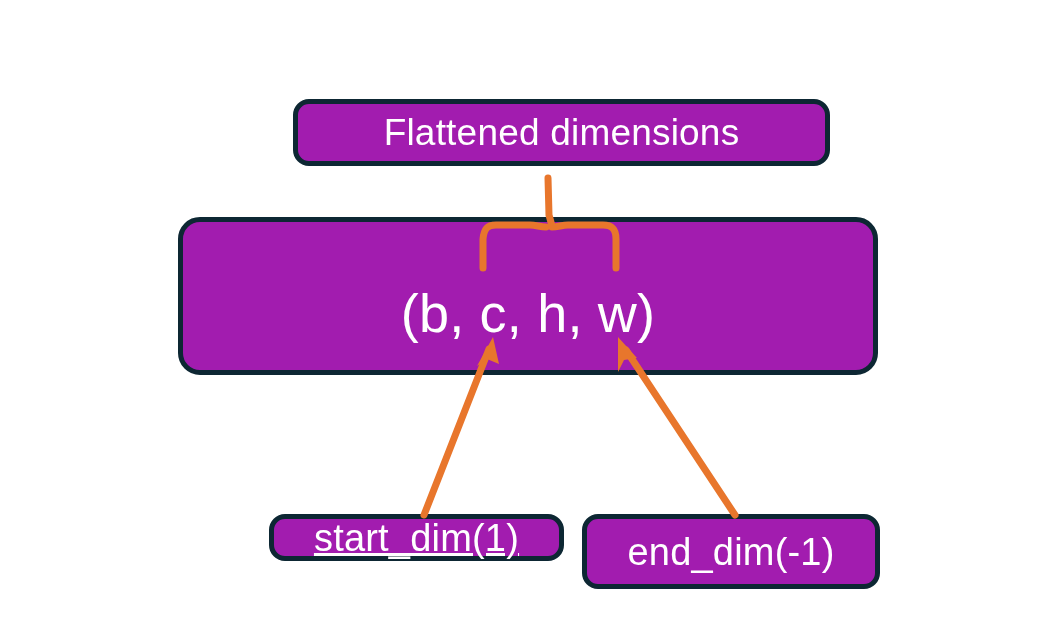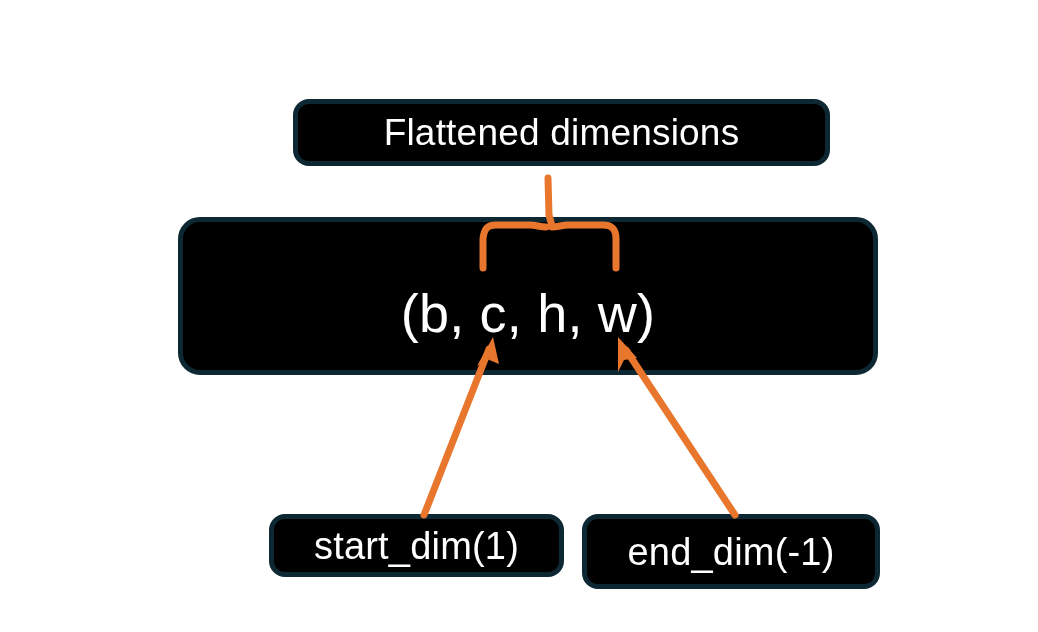--- a/index.html
+++ b/index.html
@@ -12,21 +12,21 @@
     position: relative;
     width: 1038px;
     height: 632px;
     background: #ffffff;
     overflow: hidden;
     font-family: "Liberation Sans", sans-serif;
   }
   .node {
     position: absolute;
     box-sizing: border-box;
-    background: #000000;
+    background: #a21caf;
     border: 5px solid #0d2733;
     border-radius: 16px;
     display: flex;
     align-items: center;
     justify-content: center;
     color: #ffffff;
     text-align: center;
     letter-spacing: 0.2px;
     z-index: 2;
   }
@@ -55,21 +55,22 @@
     align-items: flex-end;
     padding-bottom: 30px;
   }
   #node-shape .node-label { font-size: 54px; }
 
   
   #node-start-dim {
     left: 269px;
     top: 514px;
     width: 295px;
-    height: 63px;
+    height: 47px;
+    text-decoration: underline;
   }
   #node-end-dim {
     left: 582px;
     top: 514px;
     width: 298px;
     height: 75px;
   }
   #node-start-dim .node-label,
   #node-end-dim .node-label { font-size: 38px; }
 

